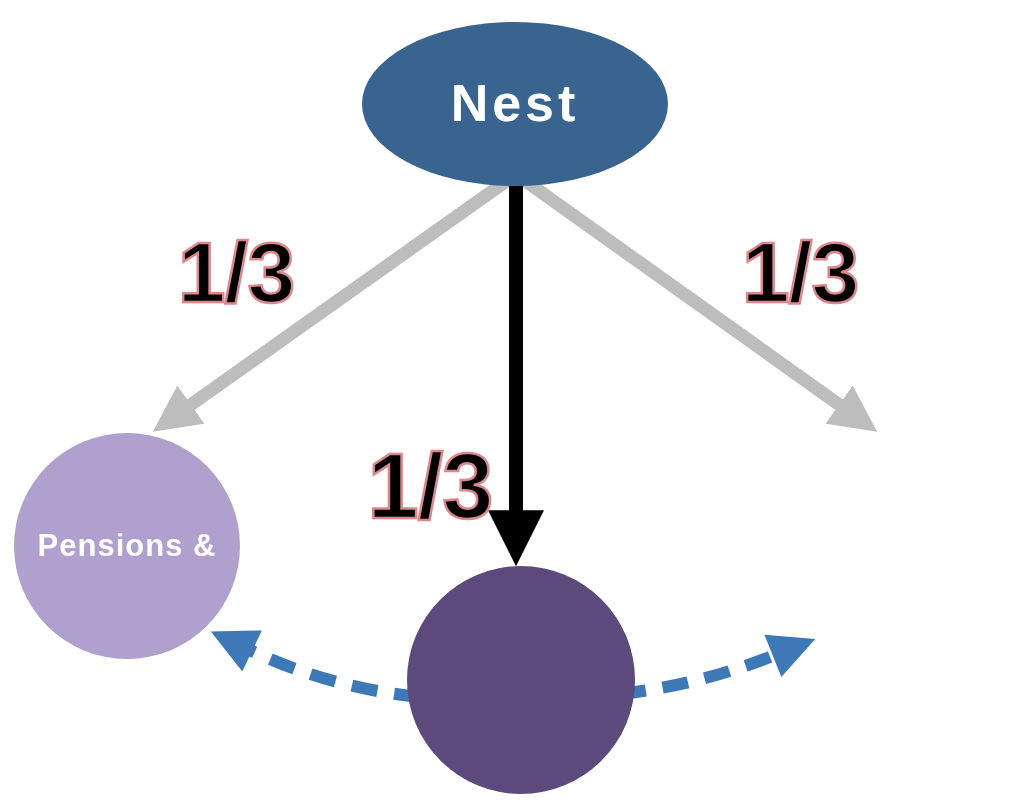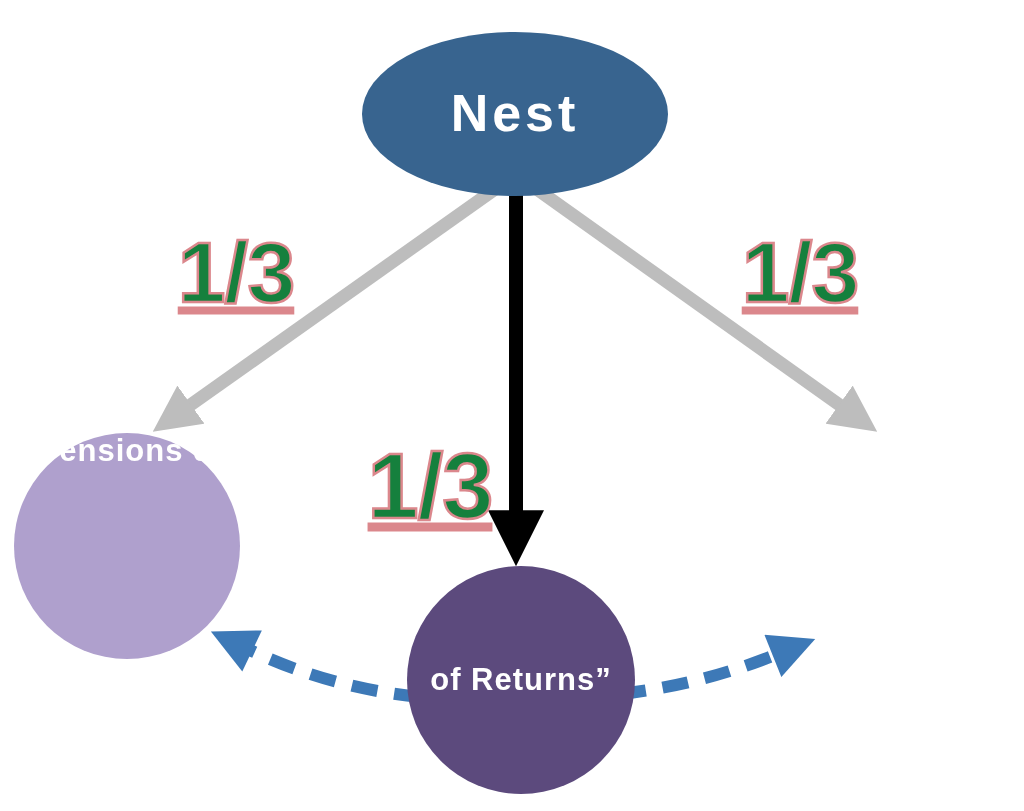--- a/index.html
+++ b/index.html
@@ -23,38 +23,37 @@
     flex-direction: column;
     align-items: center;
     justify-content: center;
     text-align: center;
     color: #ffffff;
     font-weight: bold;
     z-index: 2;
   }
   .node .line { display: block; }
   .nest-egg {
-    left: 362px; top: 32px;
+    left: 362px; top: 22px;
     width: 306px; height: 164px;
     border-radius: 50%;
     background: #38648F;
     font-size: 52px;
     line-height: 1.22;
     letter-spacing: 4px;
     align-items: center;
   }
   .circle { border-radius: 50%; }
   .circle-left {
     left: 14px; top: 433px;
     width: 226px; height: 226px;
     background: #AFA0CD;
     font-size: 31px;
     line-height: 1.18;
     letter-spacing: 1px;
-    justify-content: space-between;
   }
   .circle-right {
     left: 789px; top: 434px;
     width: 226px; height: 226px;
     background: #AFA0CD;
     font-size: 31px;
     line-height: 1.18;
     letter-spacing: 1px;
   }
   .circle-center {
@@ -62,26 +61,25 @@
     width: 228px; height: 228px;
     background: #5C4A7D;
     font-size: 31px;
     line-height: 1.2;
     letter-spacing: 1px;
   }
   .fraction {
     position: absolute;
     transform: translate(-50%, -50%);
     font-weight: bold;
-    color: #15803d;
+    color: #000000;
     -webkit-text-stroke: 2.5px #DB878C;
     z-index: 3;
     letter-spacing: -1px;
     white-space: nowrap;
-    text-decoration: underline;
   }
   .fraction-left   { left: 236px; top: 272px; font-size: 86px; }
   .fraction-center { left: 430px; top: 486px; font-size: 92px; }
   .fraction-right  { left: 800px; top: 272px; font-size: 86px; }
 </style>
 </head>
 <body>
 
 <div class="canvas">
 
@@ -115,17 +113,16 @@
 
   <div class="fraction fraction-left">1/3</div>
   <div class="fraction fraction-center">1/3</div>
   <div class="fraction fraction-right">1/3</div>
 
   <div class="node circle circle-left">
     <span class="line">Pensions &amp;</span>
   </div>
 
   <div class="node circle circle-center">
-    <span class="line">of Returns”</span>
   </div>
 
 
 </div>
 
 </body></html>

